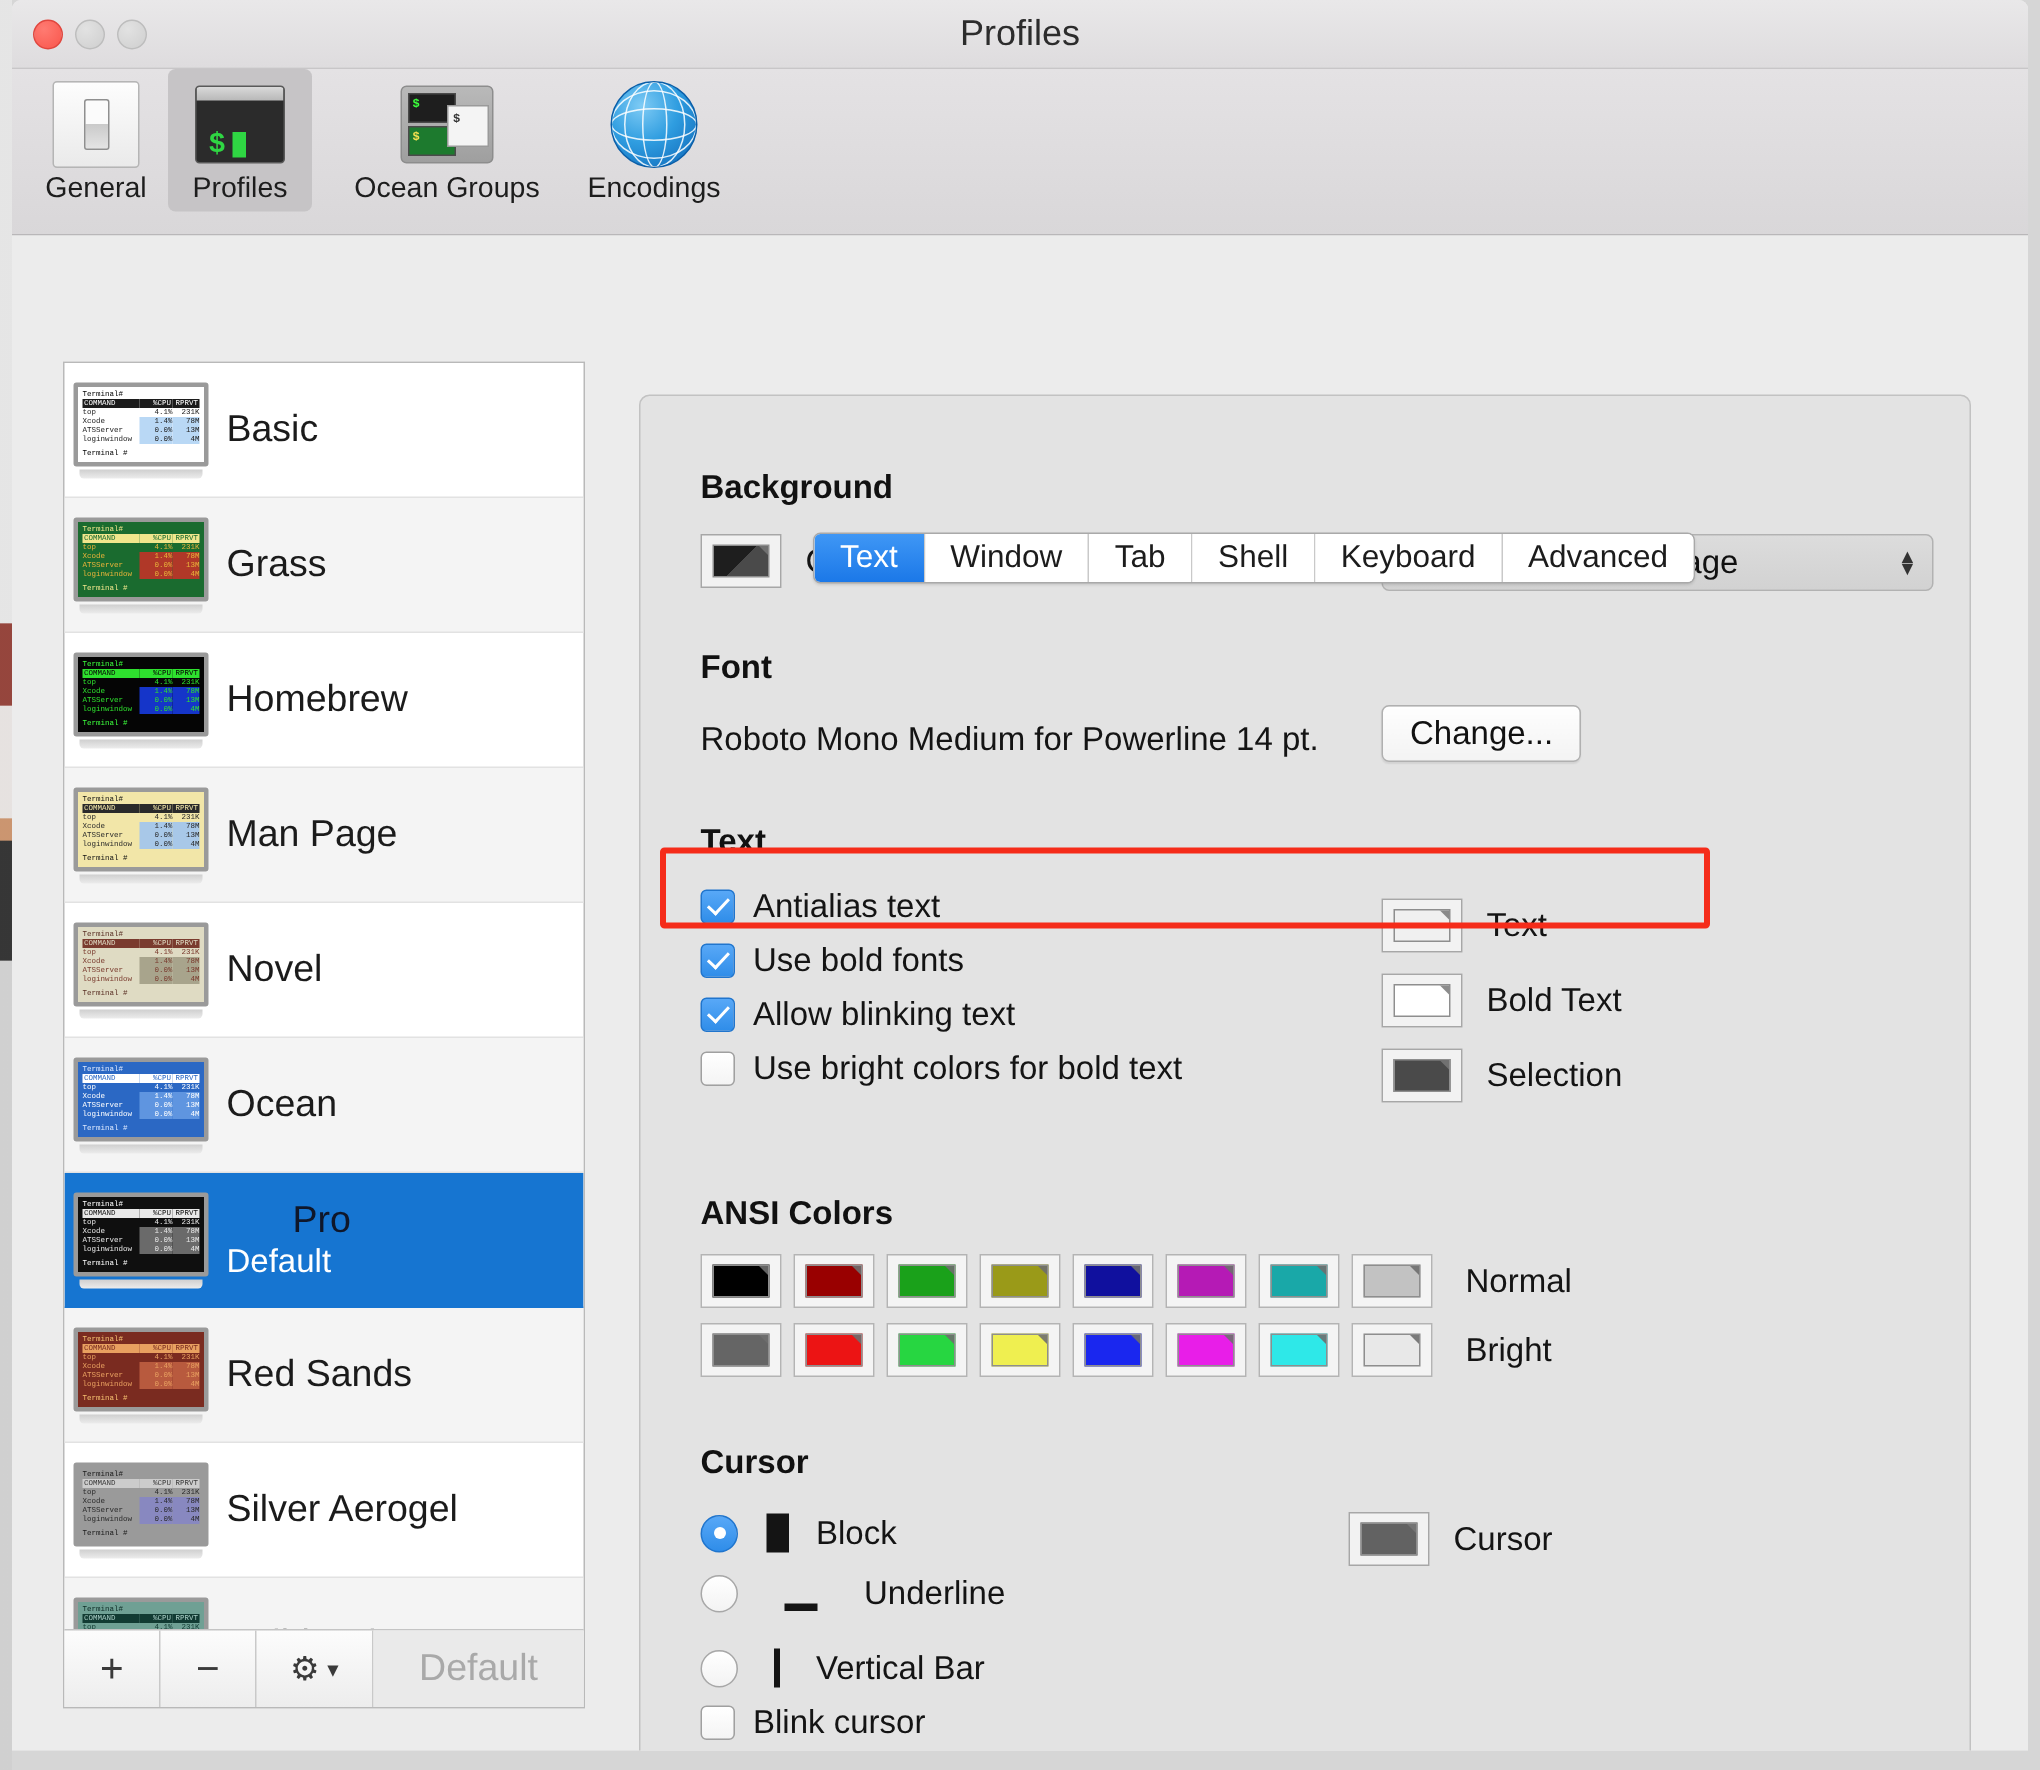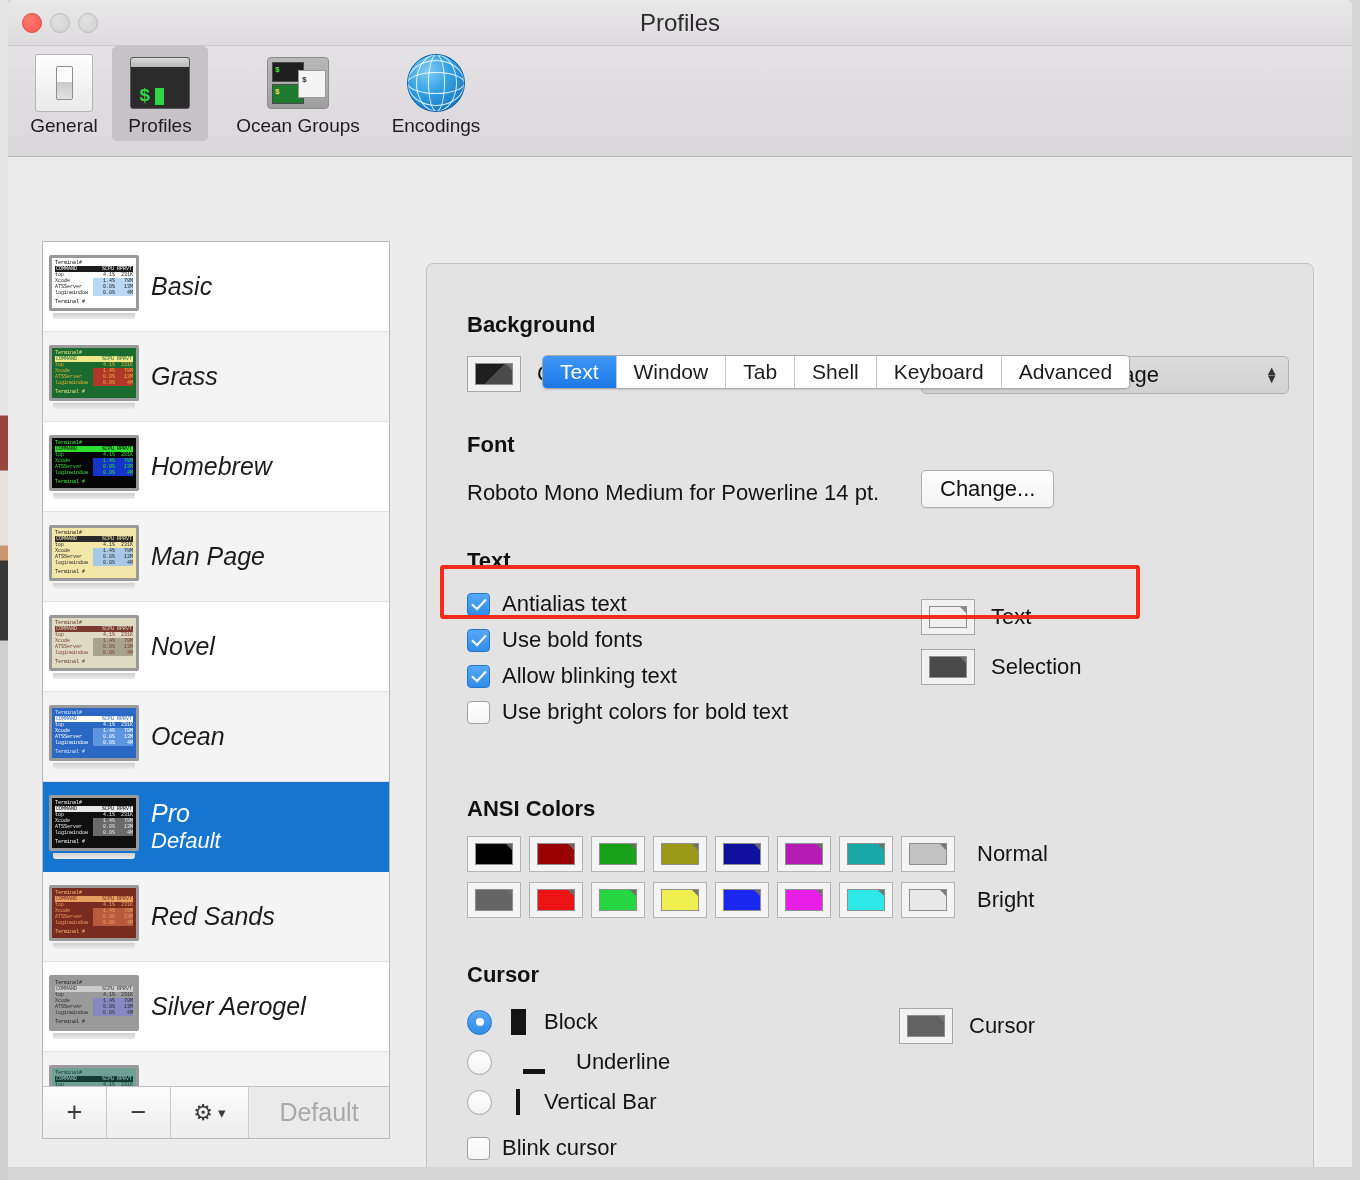--- a/index.html
+++ b/index.html
@@ -106,23 +106,23 @@
     display: flex; flex-direction: column;
   }
   .plist { flex: 1; overflow: hidden; }
   .prow {
     height: 90px; display: flex; align-items: center; gap: 12px;
     padding-left: 6px; border-bottom: 1px solid #e2e2e2;
   }
   .prow:nth-child(even) { background: #f4f4f4; }
   .prow.selected { background: #1675d1; border-bottom-color: #1675d1; }
   .prow .pname { font-size: 25px; color: #1b1b1b; }
-  .prow.selected .pname { color: #ffffff; }
+  .prow.selected .pname { color: #0f172a; margin-left: 44px; }
   .prow .psub { font-size: 22px; color: #fff; line-height: 1.15; }
-  .pnamewrap { display: flex; flex-direction: column; justify-content: center; font-style: italic; }
+  .pnamewrap { display: flex; flex-direction: column; justify-content: center; }
 
   
   .thumb {
     width: 90px; height: 64px; position: relative; flex: none;
   }
   .thumb .frame {
     position: absolute; inset: 0 0 8px 0;
     border: 3px solid #9a9a9a; border-radius: 2px; overflow: hidden;
   }
   .thumb .shadow {
@@ -748,20 +748,26 @@
         </div>
       <div style="position:absolute;left:494px;top:328px;" id="text-wells">
           <div style="display: flex; align-items: center; gap: 16px; height: 50px;">
             <div class="well">
               <div class="chip" style="background: rgb(240, 240, 240);"></div>
             </div>
             <div class="lbl">Text</div>
           </div>
           <div style="display: flex; align-items: center; gap: 16px; height: 50px;">
             <div class="well">
+              <div class="chip" style="background: rgb(255, 255, 255);"></div>
+            </div>
+            <div class="lbl">Bold Text</div>
+          </div>
+          <div style="display: flex; align-items: center; gap: 16px; height: 50px;">
+            <div class="well">
               <div class="chip" style="background: rgb(74, 74, 74);"></div>
             </div>
             <div class="lbl">Selection</div>
           </div>
         </div>
 
       <div style="position:absolute;left:40px;top:532px;" class="sec-title">ANSI Colors</div>
       <div style="position:absolute;left:40px;top:572px;" id="ansi-grid">
           <div style="display: flex; align-items: center; gap: 8px; margin-bottom: 10px;">
             <div class="swatch">
@@ -828,21 +834,21 @@
             </span>
             <div class="lbl">Block</div>
           </div>
           <div style="display: flex; align-items: center; gap: 28px; height: 40px;">
             <div class="rb"></div>
             <span style="width: 28px; display: flex; justify-content: center; align-items: center; height: 30px;">
               <span style="display:inline-block;width:22px;height:5px;background:#141414;position:relative;top:9px;"></span>
             </span>
             <div class="lbl">Underline</div>
           </div>
-          <div style="display: flex; align-items: center; gap: 12px; height: 40px;">
+          <div style="display: flex; align-items: center; gap: 12px; height: 40px; margin-top: 10px;">
             <div class="rb"></div>
             <span style="width: 28px; display: flex; justify-content: center; align-items: center; height: 30px;">
               <span style="display:inline-block;width:4px;height:26px;background:#141414;"></span>
             </span>
             <div class="lbl">Vertical Bar</div>
           </div>
         </div>
       <div class="cbrow" style="position:absolute;left:40px;top:866px;">
         <div class="cb" id="blink-cb"></div>
         <div class="lbl">Blink cursor</div>

